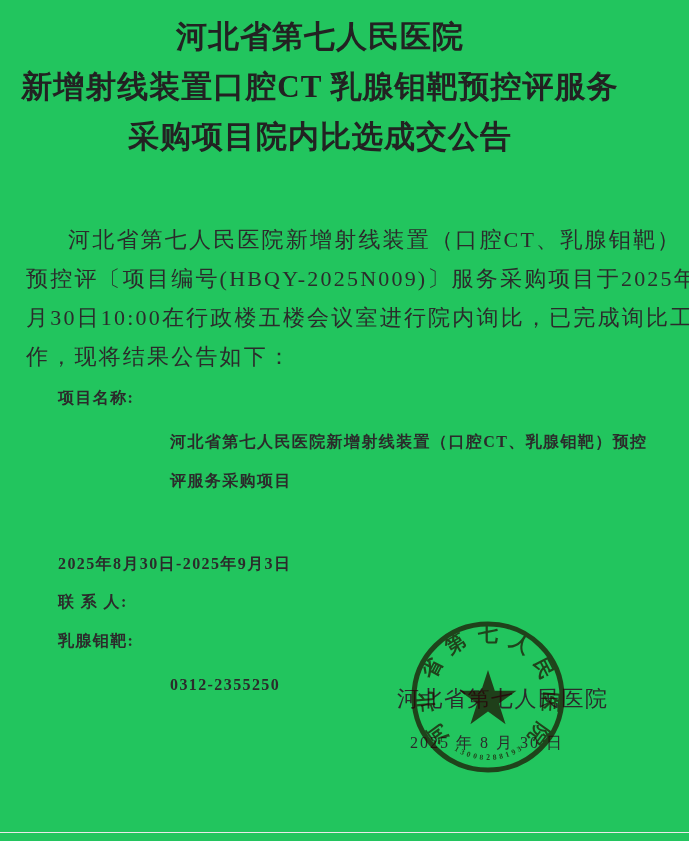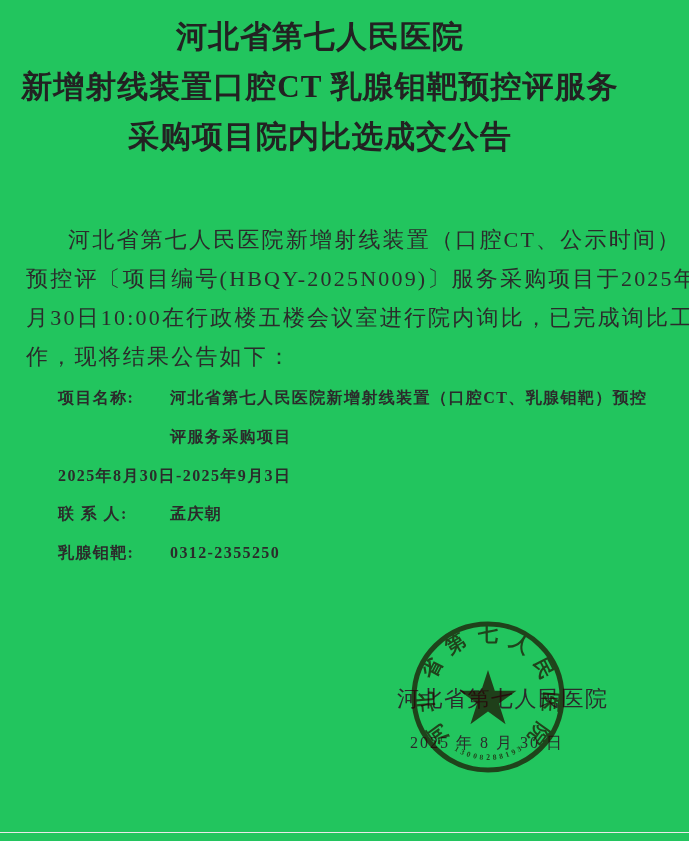--- a/index.html
+++ b/index.html
@@ -42,21 +42,21 @@
     left: 58px;
     width: 606px;
     font-size: 16px;
     line-height: 38.8px;
     font-weight: bold;
     letter-spacing: 1.4px;
     color: #2b2b2b;
   }
   .detail-row { display: flex; align-items: flex-start; }
   .detail-label { flex: 0 0 auto; width: 112px; white-space: nowrap; }
-  .detail-value { flex: 0 1 auto; max-width: 494px; }
+  .detail-value { flex: 0 1 auto; max-width: 494px; margin-top: 44px; }
   .sig-org {
     position: absolute;
     top: 684px;
     left: 397px;
     font-size: 22px;
     letter-spacing: 1.5px;
     color: #2b2b2b;
   }
   .sig-date {
     position: absolute;
@@ -91,39 +91,38 @@
 
 <div class="page">
 
   <header class="title-block">
     <div class="title-line">河北省第七人民医院</div>
     <div class="title-line">新增射线装置口腔CT 乳腺钼靶预控评服务</div>
     <div class="title-line">采购项目院内比选成交公告</div>
   </header>
 
   <section class="body-block">
-    <div class="body-line indent">河北省第七人民医院新增射线装置（口腔CT、公示时间）</div>
+    <div class="body-line indent">河北省第七人民医院新增射线装置（口腔CT、乳腺钼靶）</div>
     <div class="body-line">预控评〔项目编号(HBQY-2025N009)〕服务采购项目于2025年8</div>
     <div class="body-line">月30日10:00在行政楼五楼会议室进行院内询比，已完成询比工</div>
     <div class="body-line">作，现将结果公告如下：</div>
   </section>
 
   <section class="details-block">
     <div class="detail-row">
       <span class="detail-label">项目名称:</span>
       <span class="detail-value">河北省第七人民医院新增射线装置（口腔CT、乳腺钼靶）预控评服务采购项目</span>
     </div>
     <div class="detail-row">
     </div>
     <div class="detail-row">
       <span class="detail-value">2025年8月30日-2025年9月3日</span>
     </div>
     <div class="detail-row">
       <span class="detail-label">联 系 人:</span>
-      <span class="detail-value">孟庆朝</span>
     </div>
     <div class="detail-row">
       <span class="detail-label">乳腺钼靶:</span>
       <span class="detail-value">0312-2355250</span>
     </div>
   </section>
 
   <div class="sig-org">河北省第七人民医院</div>
   <div class="sig-date">2025 年 8 月 30 日</div>
 

